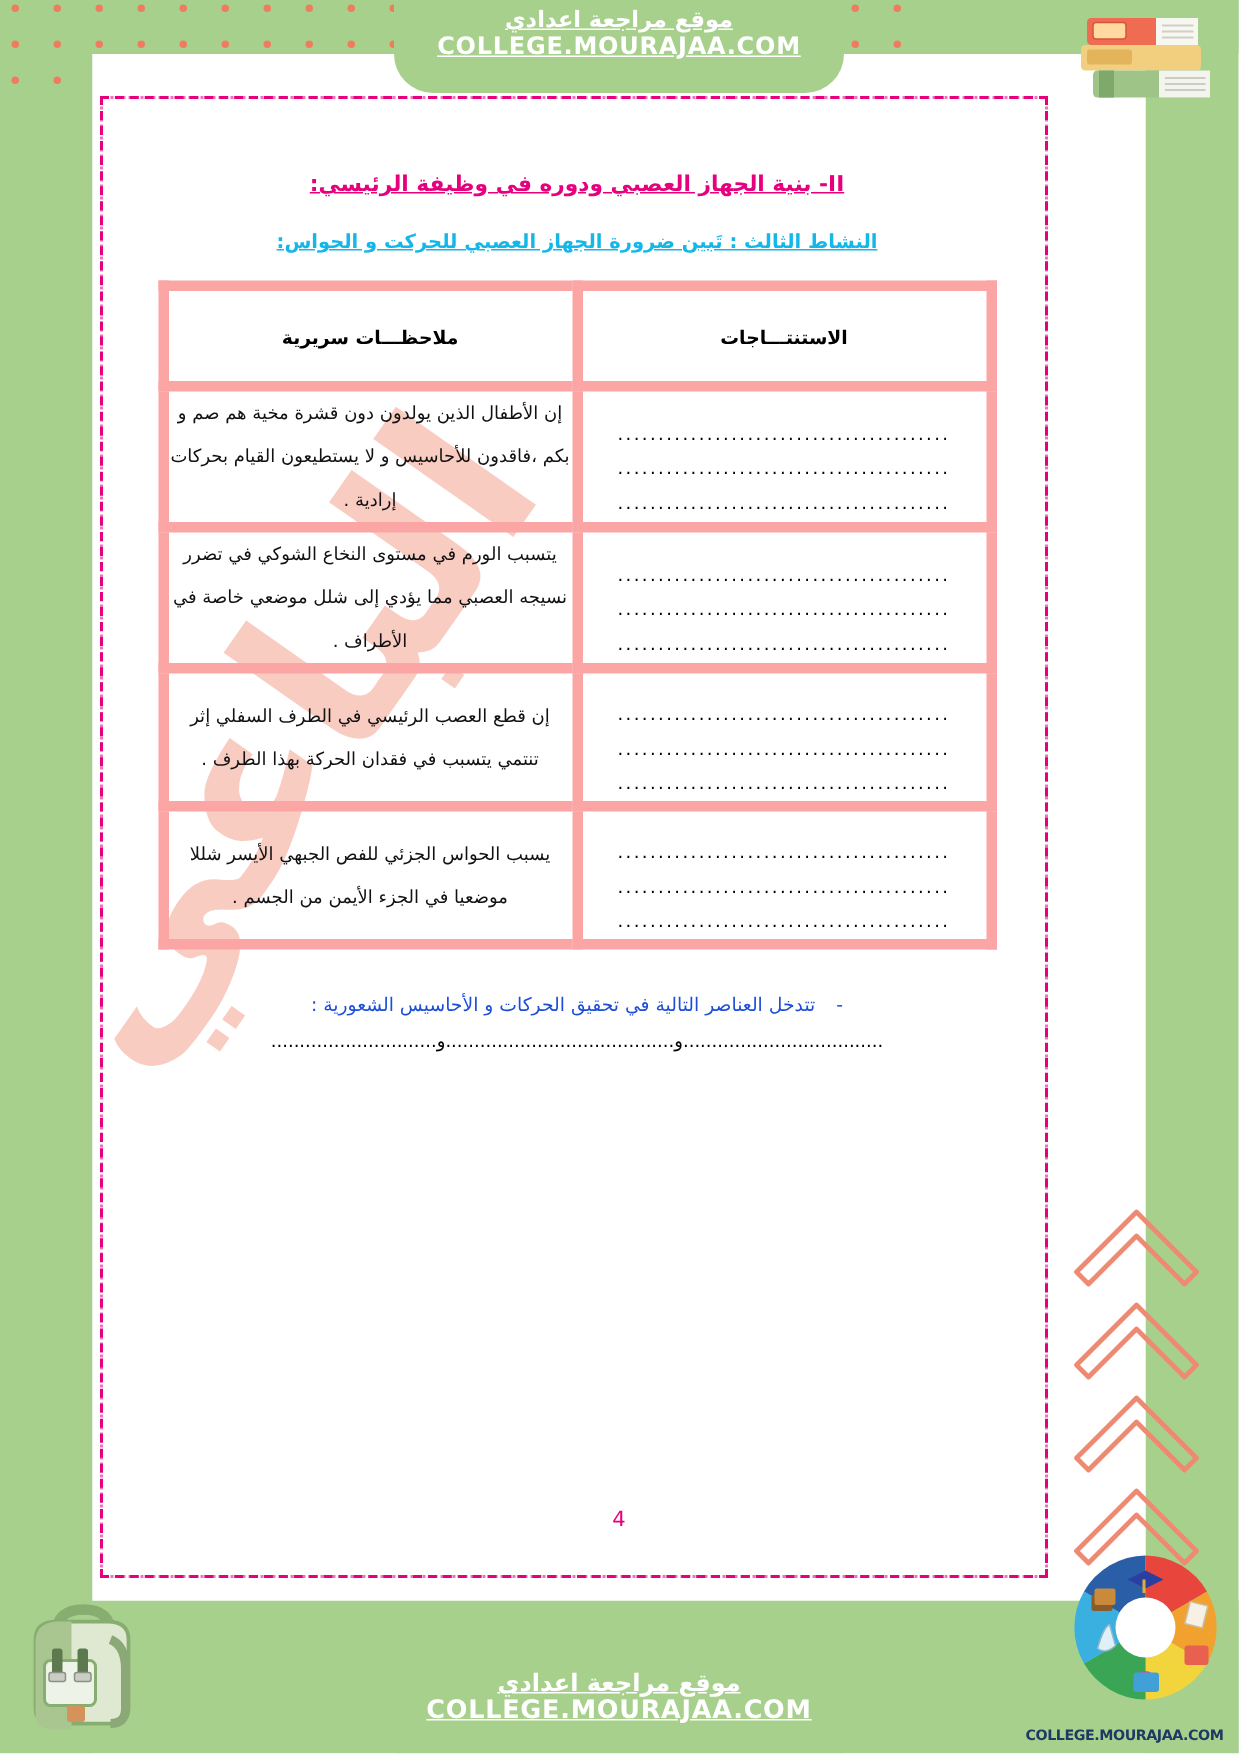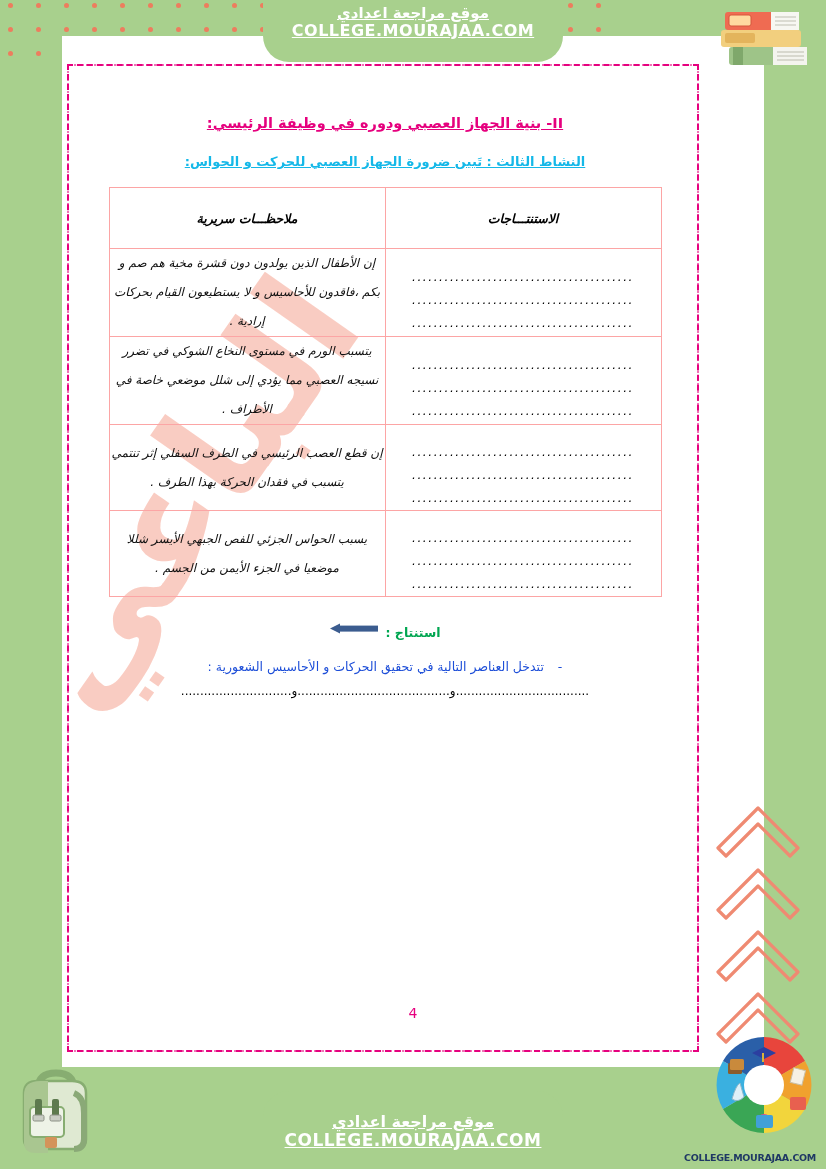--- a/index.html
+++ b/index.html
@@ -167,24 +167,23 @@
   
   table.clinic {
     direction: rtl;
     border-collapse: collapse;
     width: 552px;
     margin: 18px auto 0 auto;
     table-layout: fixed;
     background: transparent;
   }
   table.clinic th, table.clinic td {
-    border: 1px solid #fca5a5;
+    border: 7px solid #fca5a5;
     vertical-align: middle;
     padding: 0;
-    font-style: italic;
   }
   table.clinic th {
     height: 60px;
     font-size: 12.5px;
     font-weight: bold;
     color: #000000;
     text-align: center;
   }
   .col-obs { width: 276px; }
   .col-ded { width: 276px; }
@@ -464,29 +463,20 @@
               <div class="blank-line">.........................................</div>
               <div class="blank-line">.........................................</div>
               <div class="blank-line">.........................................</div>
             </td>
             <td class="obs-cell">يسبب الحواس الجزئي للفص الجبهي الأيسر شللا موضعيا في الجزء الأيمن من الجسم .</td>
           </tr>
         </tbody>
     </table>
 
     <div class="conclusion">
-      <div class="concl-head">
-        <span class="label">استنتاج :</span>
-        <span class="arrow">
-          <svg width="48" height="11" viewBox="0 0 48 11">
-            <path d="M0 5.5 L10 0.5 L10 10.5 Z" fill="#3b5c8f"></path>
-            <rect x="9" y="2.6" width="39" height="6" fill="#3b5c8f"></rect>
-          </svg>
-        </span>
-      </div>
 
       <div class="bullet-row">
         <span class="dash">-</span>
         <span>تتدخل العناصر التالية في تحقيق الحركات و الأحاسيس الشعورية :</span>
       </div>
 
       <div class="dots-fill-row">...................................و........................................و.............................</div>
 
     </div>
 

